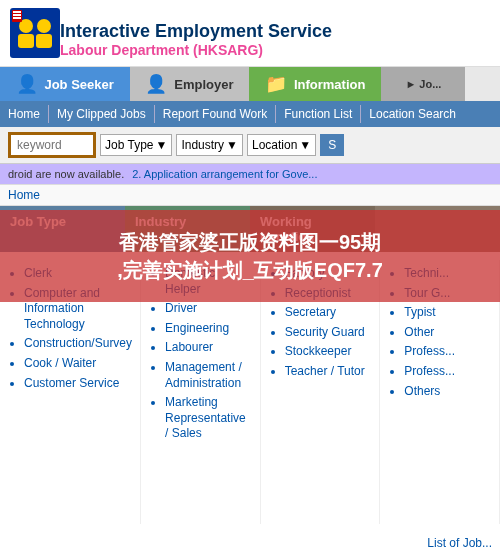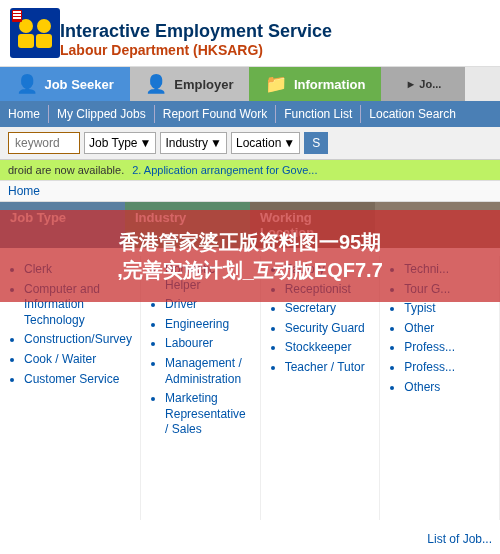--- a/index.html
+++ b/index.html
@@ -1,44 +1,44 @@
 <!DOCTYPE html>
 <html><head>
   <meta charset="utf-8">
   <style>
     * { margin: 0; padding: 0; box-sizing: border-box; }
     body { font-family: Arial, sans-serif; font-size: 13px; width: 500px; overflow-x: hidden; background: #fff; }
 
     
     .header { display: flex; align-items: flex-end; padding: 8px 10px; background: #fff; border-bottom: 1px solid #ddd; }
     .header-text h1 { font-size: 18px; font-weight: bold; color: #003366; }
-    .header-text h2 { font-size: 14px; color: #c2410c; }
+    .header-text h2 { font-size: 14px; color: #ec4899; }
 
     
     .nav-tabs { display: flex; background: #e8e8e8; }
     .nav-tab { display: flex; align-items: center; padding: 6px 16px; cursor: pointer; font-size: 13px; font-weight: bold; gap: 6px; }
     .nav-tab.active { background: #4a90d9; color: #fff; }
     .nav-tab.inactive { background: #c0c0c0; color: #333; }
     .nav-tab .tab-icon { font-size: 18px; }
     .nav-tab.info { background: #6ab04c; color: #fff; }
     .nav-tab.more { background: #aaa; color: #333; font-size: 11px; padding: 6px 24px; }
 
     
     .menu-bar { background: #4a7fb5; padding: 4px 0; display: flex; align-items: center; flex-wrap: wrap; }
     .menu-bar a { color: #fff; text-decoration: none; font-size: 12px; padding: 2px 8px; border-right: 1px solid #aac; }
     .menu-bar a:last-child { border-right: none; }
 
     
     .search-bar { display: flex; align-items: center; padding: 5px 8px; background: #f0f0f0; border-bottom: 1px solid #ccc; gap: 4px; }
-    .search-bar input[type="text"] { padding: 3px 6px; font-size: 12px; border: 1px solid #a16207; color: #999; width: 72px; }
+    .search-bar input[type="text"] { padding: 3px 6px; font-size: 12px; border: 3px solid #a16207; color: #999; width: 88px; }
     .search-dropdown { display: flex; align-items: center; border: 1px solid #aaa; background: #fff; padding: 3px 4px; font-size: 12px; gap: 2px; }
     .search-btn { background: #4a7fb5; color: #fff; border: none; padding: 4px 8px; font-size: 12px; cursor: pointer; }
 
     
-    .ticker { background: #bef264; border-bottom: 1px solid #ddd; padding: 4px 8px; font-size: 11px; color: #444; display: flex; gap: 8px; overflow: hidden; white-space: nowrap; }
+    .ticker { background: #c4b5fd; border-bottom: 1px solid #ddd; padding: 4px 8px; font-size: 11px; color: #444; display: flex; gap: 8px; overflow: hidden; white-space: nowrap; }
     .ticker .item { color: #333; }
     .ticker .item a { color: #0055aa; text-decoration: none; }
 
     
     .breadcrumb { padding: 3px 8px; font-size: 12px; color: #555; background: #f9f9f9; border-bottom: 1px solid #ddd; }
 
     
     .main-content { background: #fff; }
 
     

